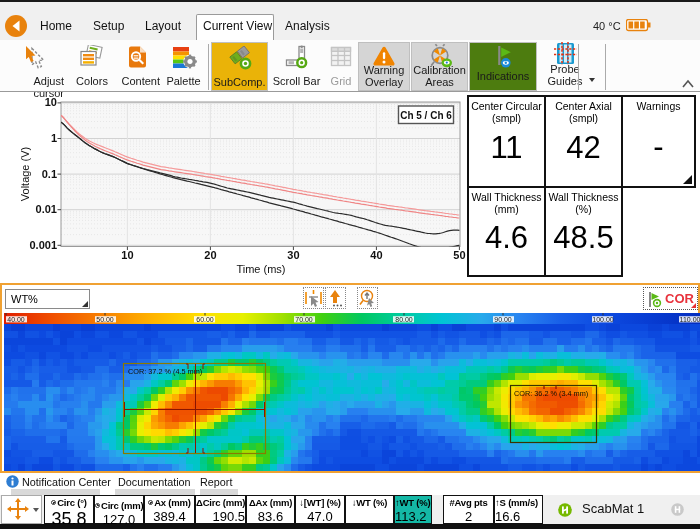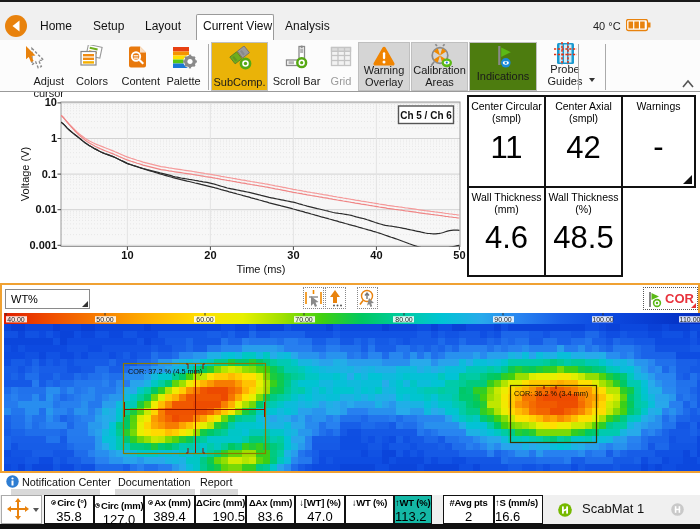--- a/index.html
+++ b/index.html
@@ -1789,21 +1789,21 @@
           <path d="M25 13 L21 10 L21 16 Z"></path>
           <rect x="13" y="5" width="2" height="16"></rect>
           <rect x="6" y="12" width="16" height="2"></rect>
         </g>
       </svg>
 <svg class="abs" style="right:1px;top:11px" width="8" height="6">
         <path d="M1 1 L7 1 L4 5 Z" fill="#555"></path>
       </svg></div>
 <div style="position:absolute;left:44px;top:0;width:50px;height:29px;background:#fff;border:1px solid #111;box-sizing:border-box;text-align:center">
 <div style="font-size:9.5px;font-weight:bold;margin-top:1px;white-space:nowrap;letter-spacing:-0.2px"><span class="circ"></span>Circ (°)</div>
-<div style="font-size:13px;margin-top:1px">35.8</div>
+<div style="font-size:18px;margin-top:1px">35.8</div>
     </div>
     <div style="position:absolute;left:94px;top:0;width:50px;height:29px;background:#fff;border:1px solid #111;box-sizing:border-box;text-align:center">
 <div style="font-size:9.5px;font-weight:bold;margin-top:4px;white-space:nowrap;letter-spacing:-0.2px"><span class="circ"></span>Circ (mm)</div>
 <div style="font-size:13px;margin-top:1px">127.0</div>
     </div>
     <div style="position:absolute;left:144px;top:0;width:51px;height:29px;background:#fff;border:1px solid #111;box-sizing:border-box;text-align:center">
 <div style="font-size:9.5px;font-weight:bold;margin-top:1px;white-space:nowrap;letter-spacing:-0.2px"><span class="circ"></span>Ax (mm)</div>
 <div style="font-size:13px;margin-top:1px">389.4</div>
     </div>
     <div style="position:absolute;left:195px;top:0;width:51px;height:29px;background:#fff;border:1px solid #111;box-sizing:border-box;text-align:right">

